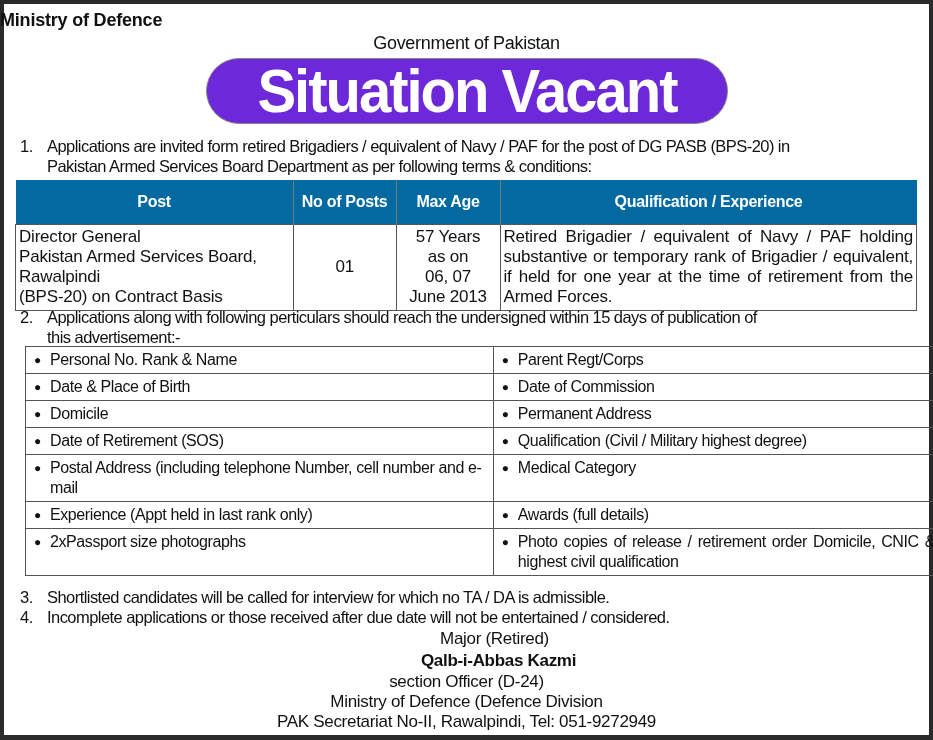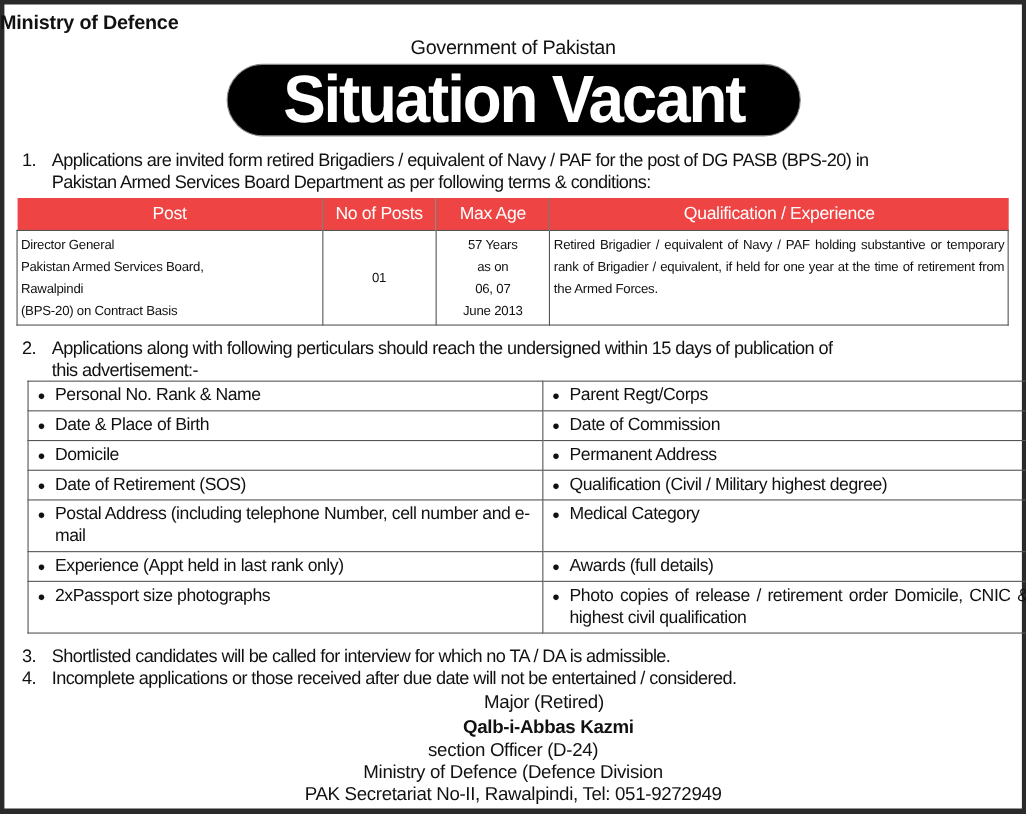--- a/index.html
+++ b/index.html
@@ -1,30 +1,30 @@
 <!DOCTYPE html>
 <html><head>
   <meta charset="utf-8">
   <style>
     html, body { margin: 0; padding: 0; background: #ffffff; }
     body { width: 933px; height: 740px; overflow: hidden; font-family: "Liberation Sans", sans-serif; color: #111; }
     .frame { position: absolute; left: 0; top: 0; width: 933px; height: 740px; box-sizing: border-box; border: 4px solid #2a2a2a; border-bottom-width: 5px; }
     .abs { position: absolute; }
     .ministry { left: 0; width: 933px; top: 10px; font-weight: bold; font-size: 18px; letter-spacing: -0.2px; }
     .govt { left: 0; width: 933px; top: 33px; text-align: center; font-size: 18px; letter-spacing: -0.3px; }
-    .pill { left: 206px; top: 58px; width: 522px; height: 66px; background: #000000; border-radius: 34px; border: 1px solid #888; box-sizing: border-box; display: flex; align-items: center; justify-content: center; }
+    .pill { left: 206px; top: 58px; width: 522px; height: 66px; background: #6d28d9; border-radius: 34px; border: 1px solid #888; box-sizing: border-box; display: flex; align-items: center; justify-content: center; }
     .pill span { color: #fff; font-weight: bold; font-size: 58px; letter-spacing: -2px; line-height: 1; transform: scaleY(1.05); }
     .para { font-size: 16.5px; letter-spacing: -0.55px; line-height: 20px; }
     .para .num { position: absolute; left: 0; top: 0; }
     .para .txt { position: absolute; left: 27px; top: 0; }
     table { border-collapse: collapse; }
     .t1 { left: 15px; top: 180px; width: 902px; }
-    .t1 th { background: #ef4444; color: #fff; font-weight: normal; font-size: 16px; height: 29px; padding: 0 4px; border-left: 1px solid #777; letter-spacing: -0.3px; }
+    .t1 th { background: #0369a1; color: #fff; font-weight: bold; font-size: 16px; height: 44px; padding: 0 4px; border-left: 1px solid #777; letter-spacing: -0.3px; }
     .t1 th:first-child { border-left: none; }
-    .t1 td { border: 1px solid #555; font-size: 12px; line-height: 20px; vertical-align: top; padding: 2px 3px 3px 3px; letter-spacing: -0.2px; }
+    .t1 td { border: 1px solid #555; font-size: 17px; line-height: 20px; vertical-align: top; padding: 2px 3px 3px 3px; letter-spacing: -0.2px; }
     .t1 td.center { text-align: center; }
     .t1 td.mid { vertical-align: middle; text-align: center; }
     .t1 td.just { text-align: justify; text-align-last: left; }
     .t2 { left: 25px; top: 346px; width: 919px; }
     .t2 td { border: 1px solid #555; font-size: 16px; line-height: 20px; vertical-align: top; padding: 3px 6px 3px 8px; letter-spacing: -0.4px; height: 20px; }
     .t2 td .bullet { display: inline-block; width: 16px; font-size: 12px; vertical-align: top; line-height: 20px; }
     .t2 td .itxt { display: inline-block; vertical-align: top; width: calc(100% - 18px); }
     .t2 td .itxt.just { text-align: justify; text-align-last: left; }
     .sig { left: 0; width: 933px; text-align: center; font-size: 17px; letter-spacing: -0.3px; line-height: 20px; }
     .sig.bold { font-weight: bold; }

